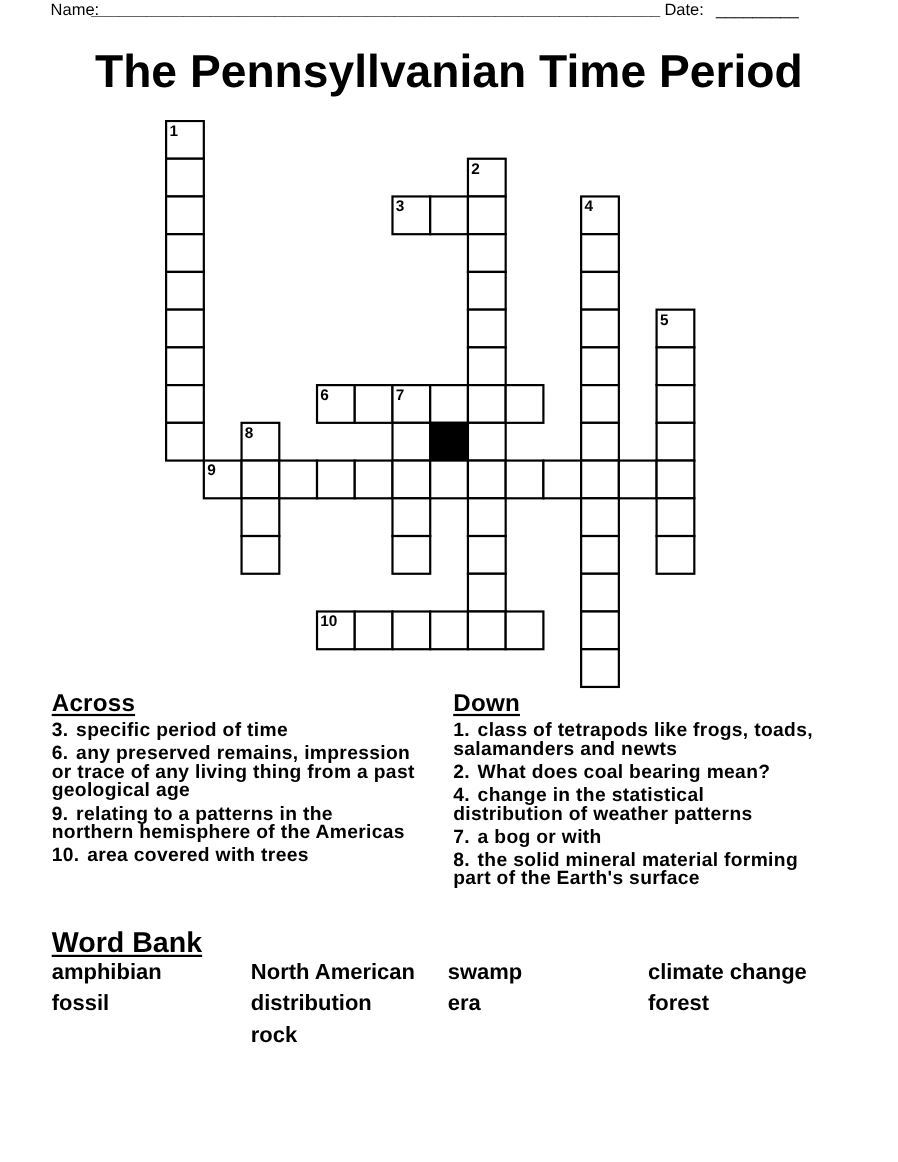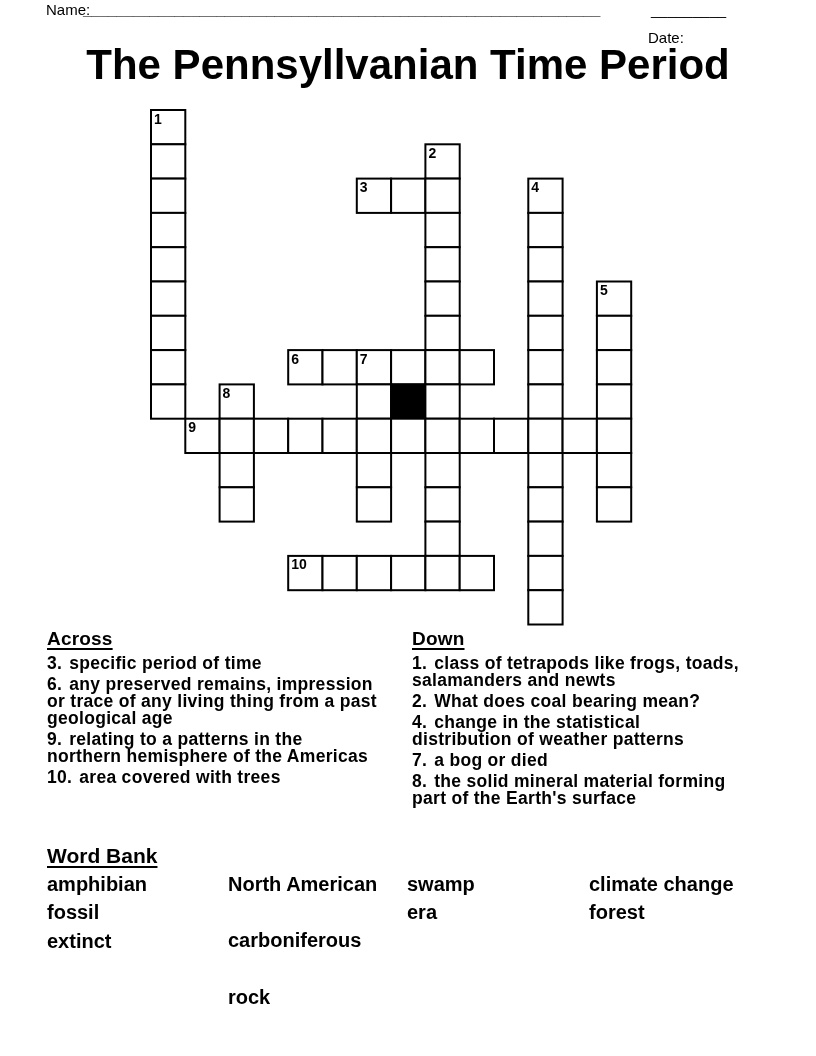--- a/index.html
+++ b/index.html
@@ -4,54 +4,54 @@
 <style>
   html,body{margin:0;padding:0;background:#fff;}
   .page{
     position:relative;width:772px;height:1056px;background:#fff;
     font-family:"Liberation Sans","DejaVu Sans",sans-serif;color:#000;overflow:hidden;
   }
   
   .hdr-label{position:absolute;top:0;font-size:15px;line-height:20px;}
   .name-label{left:46px;}
   .name-line{left:83px;font-weight:bold;}
-  .date-label{left:648px;margin-top:28px;}
+  .date-label{left:604px;}
   .date-line{left:651px;}
   
   .title{
     position:absolute;top:44px;left:0;width:816px;text-align:center;
     font-size:42px;font-weight:bold;line-height:42px;white-space:nowrap;
   }
   
   #grid-svg{position:absolute;left:150px;top:109px;}
   .cell{fill:#fff;stroke:#000;stroke-width:2px;}
   .cell.black{fill:#000;}
   .cellnum{font-family:"Liberation Sans","DejaVu Sans",sans-serif;font-size:14px;font-weight:bold;fill:#000;}
   
   .clues{position:absolute;font-weight:bold;font-size:17.5px;line-height:17px;letter-spacing:.3px;}
   .clues-across{left:47px;top:628px;width:360px;}
   .clues-down{left:412px;top:628px;width:392px;}
   .sec-heading{
-    font-size:19px;line-height:21px;letter-spacing:.2px;
+    font-size:22px;line-height:21px;letter-spacing:.2px;
     text-decoration:underline;text-decoration-thickness:2px;text-underline-offset:3px;
     margin-bottom:6px;
   }
   .clue{margin-bottom:4px;}
   .clue-num{margin-right:7px;}
   .clue-text{white-space:pre-line;}
   
   .wordbank{position:absolute;left:47px;top:845px;width:750px;}
   .wb-heading{
-    font-size:21px;line-height:22px;font-weight:bold;
+    font-size:26px;line-height:22px;font-weight:bold;
     text-decoration:underline;text-decoration-thickness:2px;text-underline-offset:3px;
   }
   .wb-grid{display:flex;margin-top:7px;}
   .wb-col{display:flex;flex-direction:column;}
   .wb-col-0{width:181px;}
-  .wb-col-1{width:179px;gap:28px;}
+  .wb-col-1{width:179px;}
   .wb-col-2{width:182px;}
   .wb-word{font-size:20px;line-height:20px;font-weight:bold;margin-bottom:8.3px;white-space:nowrap;}
 </style>
 </head>
 <body>
 
 <div class="page">
 
   <span class="hdr-label name-label">Name:</span>
   <span class="hdr-label name-line">______________________________________________________________</span>
@@ -158,37 +158,36 @@
   </div>
 
   <div class="clues clues-down">
     <div class="sec-heading">Down</div>
     <div id="down-list">
         <div class="clue"><span class="clue-num">1.</span><span class="clue-text">class of tetrapods like frogs, toads,
 salamanders and newts</span></div>
         <div class="clue"><span class="clue-num">2.</span><span class="clue-text">What does coal bearing mean?</span></div>
         <div class="clue"><span class="clue-num">4.</span><span class="clue-text">change in the statistical
 distribution of weather patterns</span></div>
-        <div class="clue"><span class="clue-num">7.</span><span class="clue-text">a bog or died</span></div>
+        <div class="clue"><span class="clue-num">7.</span><span class="clue-text">a bog or with</span></div>
         <div class="clue"><span class="clue-num">8.</span><span class="clue-text">the solid mineral material forming
 part of the Earth's surface</span></div>
       </div>
   </div>
 
   <div class="wordbank">
     <div class="wb-heading">Word Bank</div>
     <div class="wb-grid" id="wb-grid">
         <div class="wb-col wb-col-0">
           <div class="wb-word">amphibian</div>
           <div class="wb-word">fossil</div>
-          <div class="wb-word">extinct</div>
         </div>
         <div class="wb-col wb-col-1">
           <div class="wb-word">North American</div>
-          <div class="wb-word">carboniferous</div>
+          <div class="wb-word">distribution</div>
           <div class="wb-word">rock</div>
         </div>
         <div class="wb-col wb-col-2">
           <div class="wb-word">swamp</div>
           <div class="wb-word">era</div>
         </div>
         <div class="wb-col wb-col-3">
           <div class="wb-word">climate change</div>
           <div class="wb-word">forest</div>
         </div>

